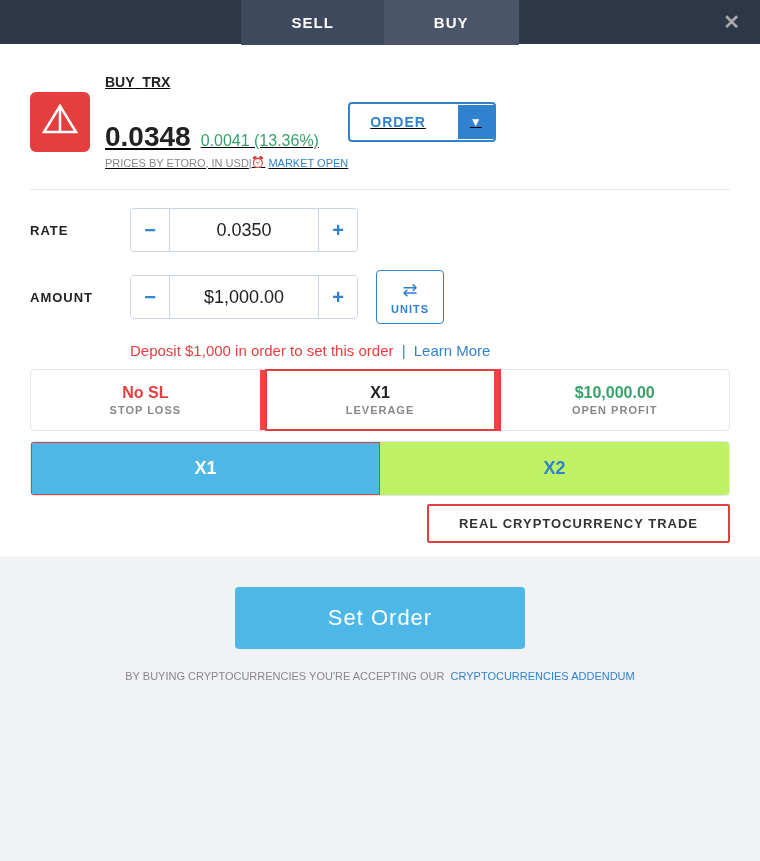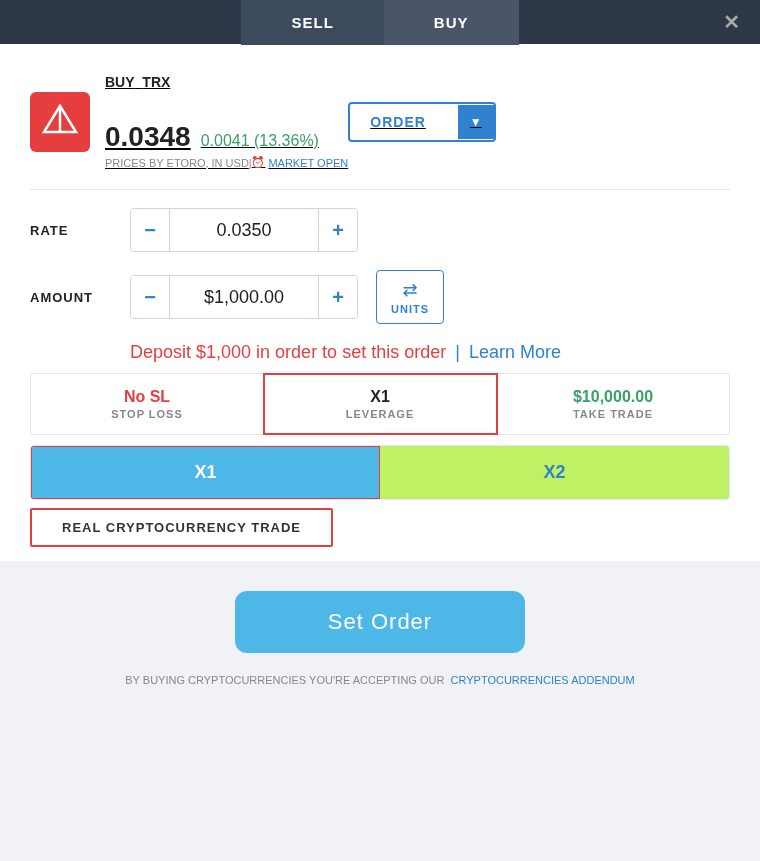--- a/index.html
+++ b/index.html
@@ -215,21 +215,21 @@
       font-size: 18px;
     }
     .units-label {
       font-size: 11px;
       color: #3182ce;
       font-weight: bold;
       letter-spacing: 1px;
     }
 
     .deposit-notice {
-      font-size: 18px;
+      font-size: 15px;
       color: #e53e3e;
       margin: 18px 0 10px 100px;
     }
     .deposit-notice a {
       color: #3182ce;
       text-decoration: none;
     }
     .deposit-divider {
       color: #3182ce;
       margin: 0 4px;
@@ -240,21 +240,21 @@
       display: flex;
       border: 1px solid #e2e8f0;
       border-radius: 4px;
       overflow: visible;
       margin: 10px 0;
     }
     .sl-cell {
       flex: 1;
       padding: 14px 10px;
       text-align: center;
-      border-right: 1px solid #ef4444;
+      border-right: 6px solid #ef4444;
       cursor: pointer;
     }
     .sl-cell:last-child {
       border-right: none;
     }
     .sl-cell.leverage {
       outline: 2px solid #e53e3e;
       outline-offset: -1px;
       position: relative;
       z-index: 1;
@@ -297,21 +297,21 @@
       outline-offset: -1px;
     }
     .leverage-cell.inactive {
       color: #3182ce;
       background: #bef264;
     }
 
     
     .crypto-trade-row {
       display: flex;
-      justify-content: flex-start;
+      justify-content: flex-end;
       margin: 8px 0 14px 0;
     }
     .crypto-trade-btn {
       padding: 10px 30px;
       border: 2px solid #e53e3e;
       border-radius: 2px;
       font-size: 13px;
       font-weight: bold;
       color: #333;
       letter-spacing: 1px;
@@ -328,21 +328,21 @@
       flex-direction: column;
       align-items: center;
       gap: 16px;
       flex: 1;
     }
     .set-order-btn {
       background: #4db8e8;
       color: #fff;
       font-size: 22px;
       border: none;
-      border-radius: 12px;
+      border-radius: 4px;
       padding: 18px 0;
       width: 290px;
       cursor: pointer;
       letter-spacing: 1px;
     }
     .disclaimer {
       font-size: 11px;
       color: #888;
       text-align: center;
       margin-top: 5px;
@@ -433,21 +433,21 @@
     <div class="sl-cell">
       <div class="sl-value red">No SL</div>
       <div class="sl-sublabel">STOP LOSS</div>
     </div>
     <div class="sl-cell leverage">
       <div class="sl-value dark">X1</div>
       <div class="sl-sublabel">LEVERAGE</div>
     </div>
     <div class="sl-cell">
       <div class="sl-value green">$10,000.00</div>
-      <div class="sl-sublabel">TAKE TRADE</div>
+      <div class="sl-sublabel">OPEN PROFIT</div>
     </div>
   </div>
 
   <div class="leverage-row">
     <div class="leverage-cell active">X1</div>
     <div class="leverage-cell inactive">X2</div>
   </div>
 
   <div class="crypto-trade-row">
     <button class="crypto-trade-btn">REAL CRYPTOCURRENCY TRADE</button>

